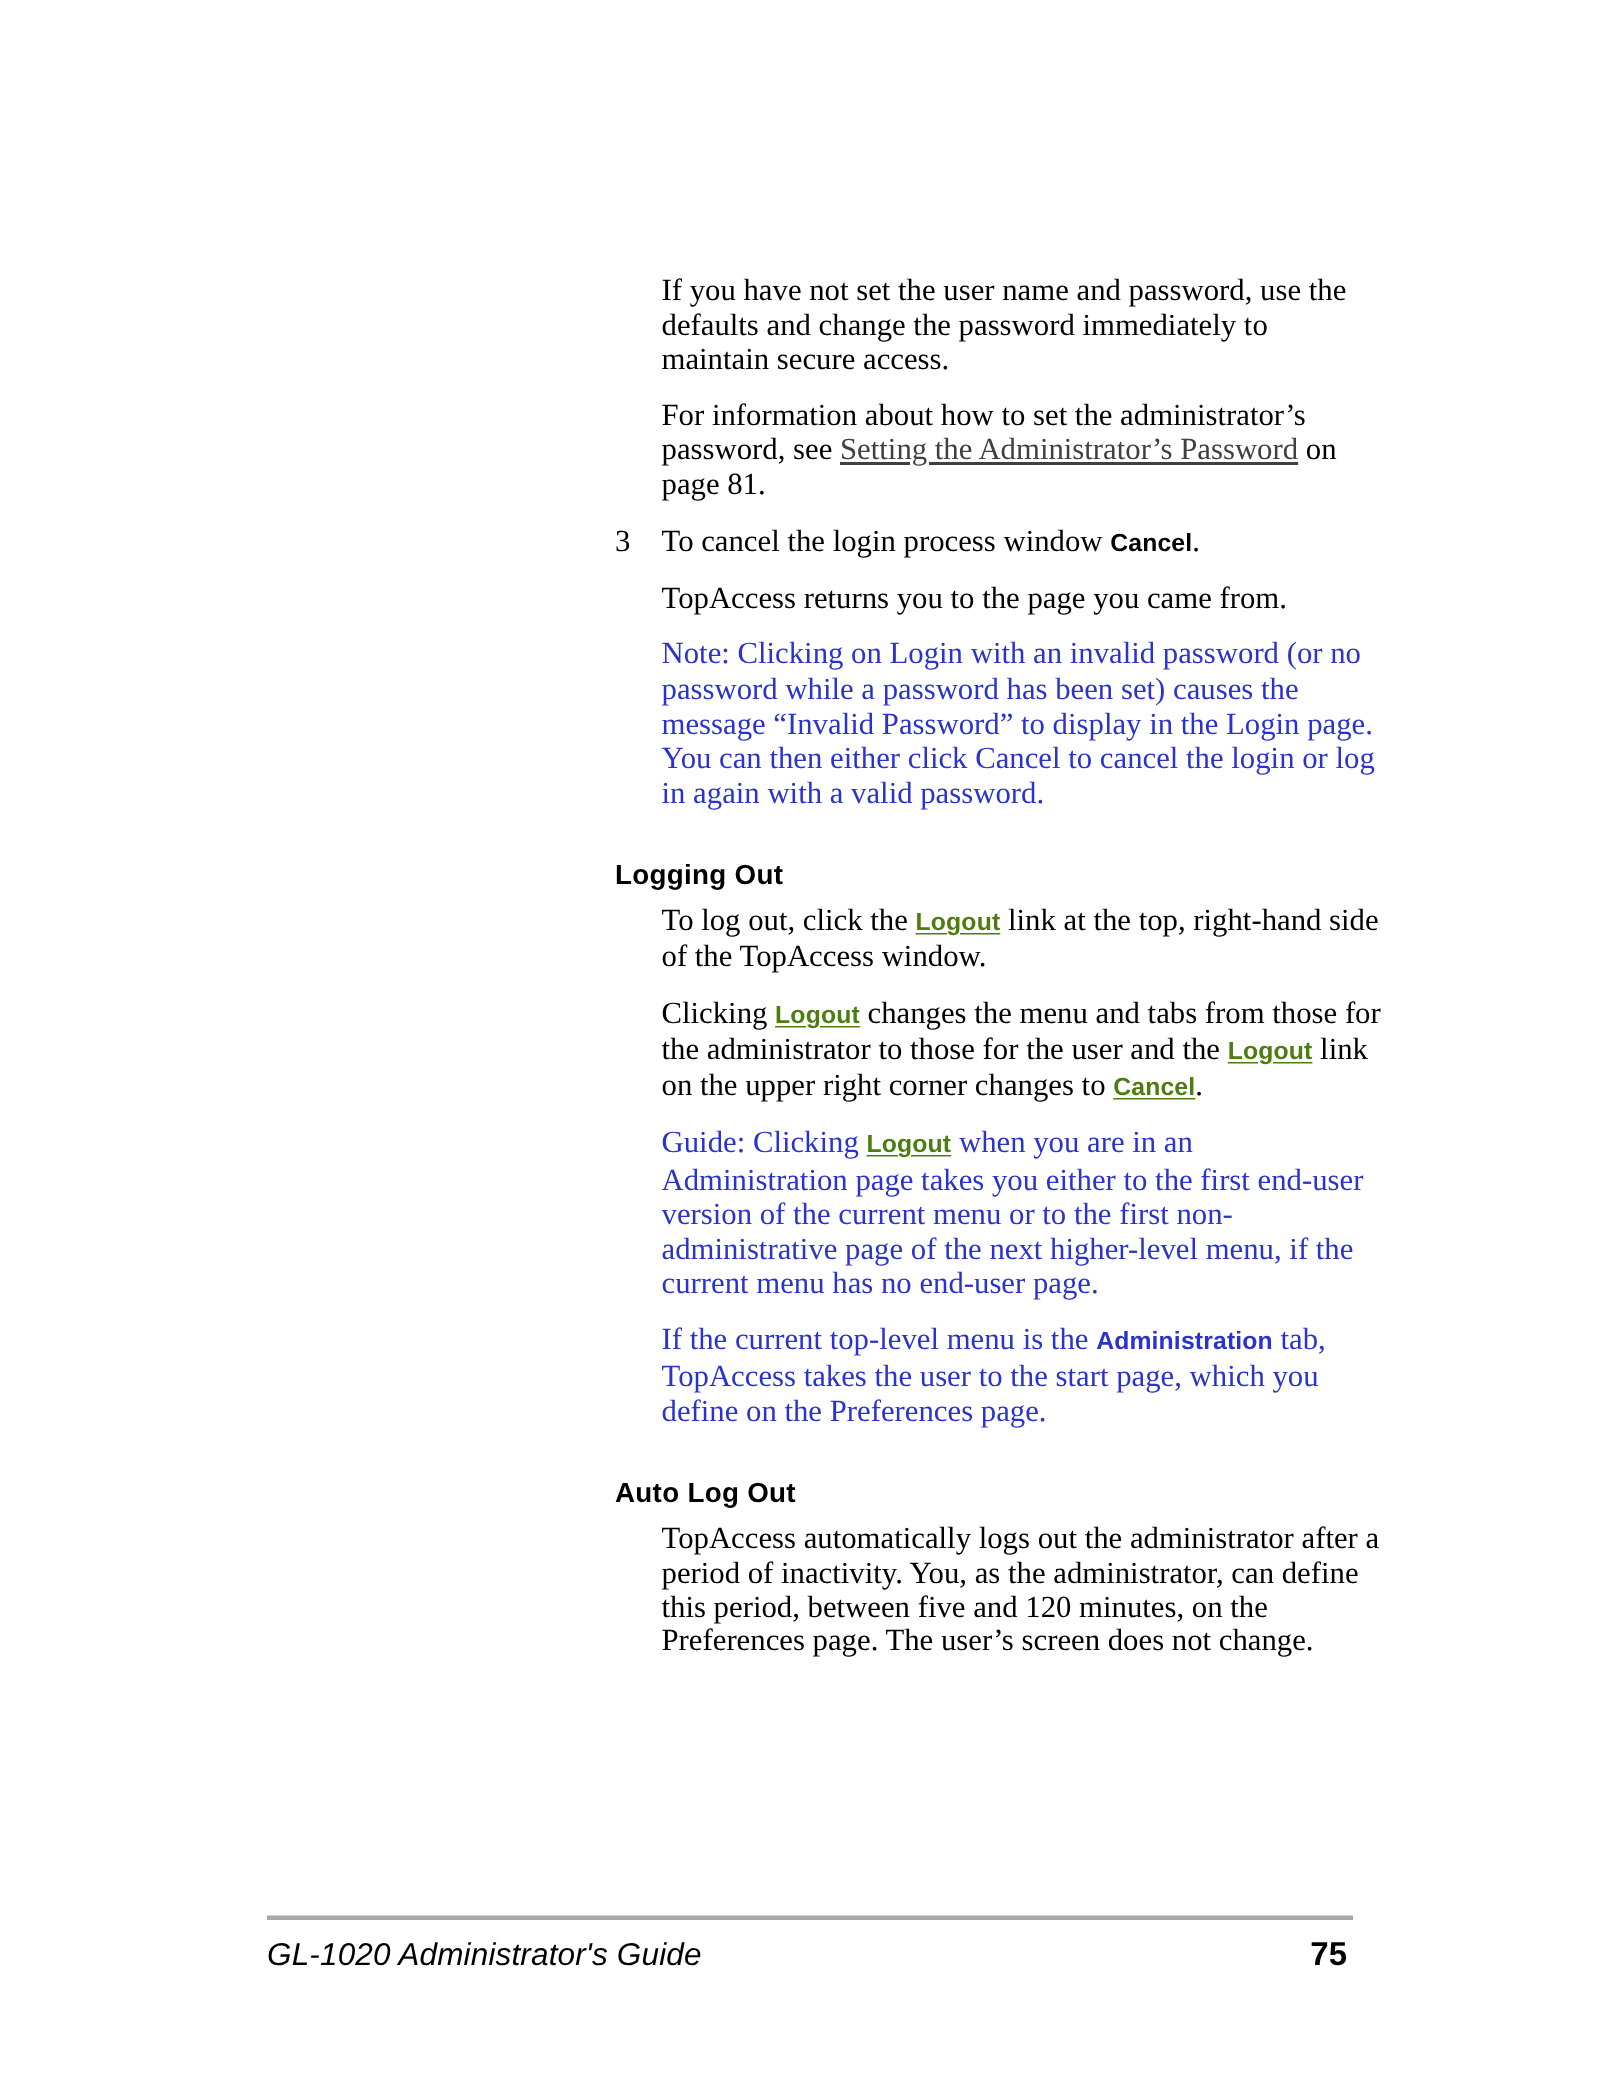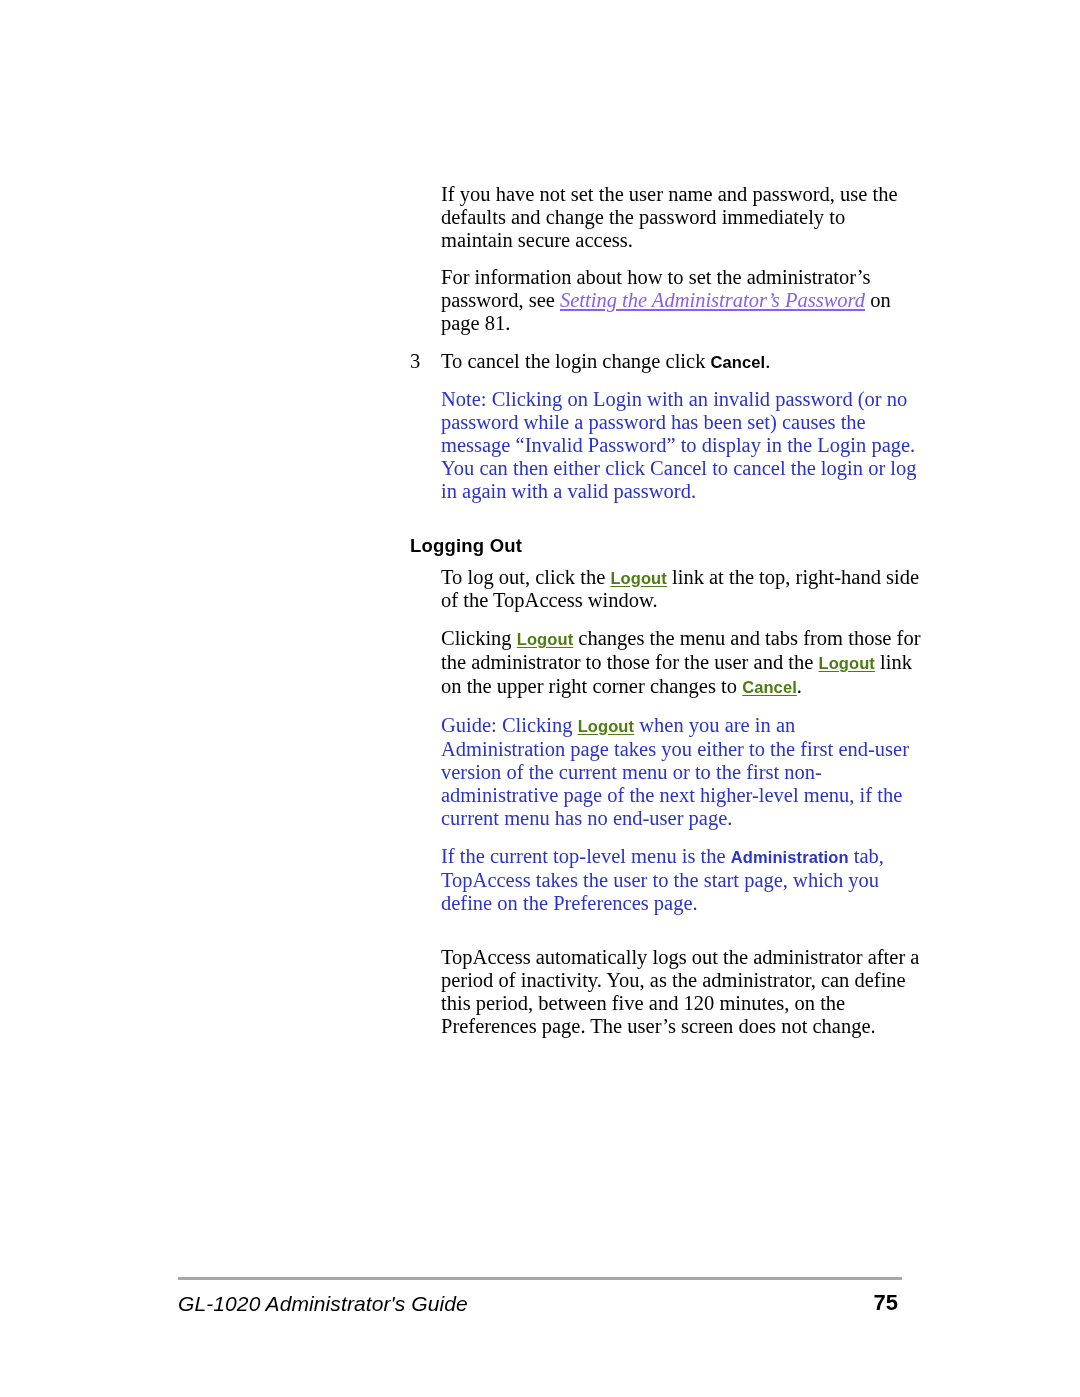--- a/index.html
+++ b/index.html
@@ -87,22 +87,21 @@
   .link-ui {
     font-family: "Liberation Sans", sans-serif;
     font-weight: bold;
     font-size: 16.5px;
     color: #4d7c0f;
     text-decoration: underline;
     text-underline-offset: 2px;
     letter-spacing: 0.1px;
   }
   .xref {
-    font-style: italic;
-    color: #8b5cf6;
+    color: #404040;
     text-decoration: underline;
     text-underline-offset: 2px;
   }
 
   
   .footer-rule {
     position: absolute;
     left: 178px;
     top: 1277px;
     width: 724px;
@@ -138,39 +137,41 @@
 <body>
 
 <div class="page">
 
   <div class="content">
 
     <p class="body">If you have not set the user name and password, use the defaults and change the password immediately to maintain secure access.</p>
 
     <p class="body"><span>For information about how to set the administrator’s password, see </span><a class="xref" href="#">Setting the Administrator’s Password</a><span> on page 81.</span></p>
 
-    <p class="step"><span class="num">3</span><span>To cancel the login change click </span><span class="ui-bold">Cancel</span><span>.</span></p>
+    <p class="step"><span class="num">3</span><span>To cancel the login process window </span><span class="ui-bold">Cancel</span><span>.</span></p>
 
+    <p class="body">TopAccess returns you to the page you came from.</p>
 
     <p class="note">Note: Clicking on Login with an invalid password (or no password while a password has been set) causes the message “Invalid Password” to display in the Login page. You can then either click Cancel to cancel the login or log in again with a valid password.</p>
 
     <div class="heading-gap"></div>
 
     <h3 class="heading">Logging Out</h3>
 
     <p class="body"><span>To log out, click the </span><a class="link-ui" href="#">Logout</a><span> link at the top, right-hand side of the TopAccess window.</span></p>
 
     <p class="body"><span>Clicking </span><a class="link-ui" href="#">Logout</a><span> changes the menu and tabs from those for the administrator to those for the user and the </span><a class="link-ui" href="#">Logout</a><span> link on the upper right corner changes to </span><a class="link-ui" href="#">Cancel</a><span>.</span></p>
 
     <p class="note"><span>Guide: Clicking </span><a class="link-ui" href="#">Logout</a><span> when you are in an Administration page takes you either to the first end-user version of the current menu or to the first non-administrative page of the next higher-level menu, if the current menu has no end-user page.</span></p>
 
     <p class="note"><span>If the current top-level menu is the </span><span class="ui-bold">Administration</span><span> tab, TopAccess takes the user to the start page, which you define on the Preferences page.</span></p>
 
     <div class="heading-gap"></div>
 
+    <h3 class="heading">Auto Log Out</h3>
 
     <p class="body">TopAccess automatically logs out the administrator after a period of inactivity. You, as the administrator, can define this period, between five and 120 minutes, on the Preferences page. The user’s screen does not change.</p>
 
   </div>
 
   <div class="footer-rule"></div>
 
   <div class="footer">
     <span class="footer-title">GL-1020 Administrator's Guide</span>
     <span class="footer-page">75</span>

